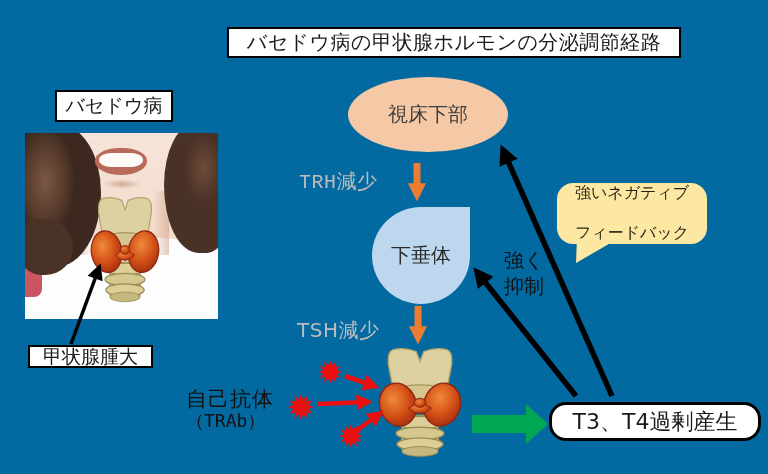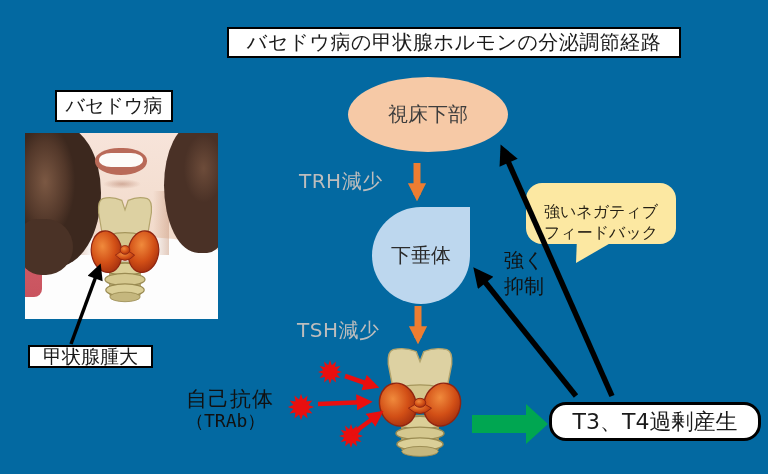--- a/index.html
+++ b/index.html
@@ -23,33 +23,33 @@
     left:348px;top:77px;width:160px;height:75px;border-radius:50%;
     background:#F6C9A6;display:flex;align-items:center;justify-content:center;
     font-size:20px;color:#3d3d3d;
   }
   .pituitary{
     left:372px;top:207px;width:98px;height:97px;border-radius:50% 0 50% 50%;
     background:#BDD7EE;display:flex;align-items:center;justify-content:center;
     font-size:20px;color:#2b2b2b;font-family:Liberation Mono, monospace;
   }
   .hormone-label{position:absolute;font-size:20px;color:#BDBDBD;letter-spacing:.5px;}
-  .trh-label{left:299px;top:168px;}
+  .trh-label{left:299px;top:168px;font-family:Liberation Mono, monospace;}
   .tsh-label{left:297px;top:317px;}
 
   .antibody-label{position:absolute;left:186px;top:387px;line-height:1.15;color:#111;}
   .antibody-label .l1{font-size:21px;letter-spacing:1px;}
   .antibody-label .l2{font-size:18px;font-family:"DejaVu Sans Mono","Liberation Mono",monospace;}
 
   .suppress-label{position:absolute;left:492px;top:248px;width:64px;text-align:center;
     font-size:20px;line-height:1.28;color:#111;}
 
   .bubble{
-    position:absolute;left:526px;top:183px;width:150px;height:61px;border-radius:16px;
-    background:#FCE8A2;display:flex;flex-direction:column;align-items:center;justify-content:flex-end;
+    position:absolute;left:557px;top:183px;width:150px;height:61px;border-radius:16px;
+    background:#FCE8A2;display:flex;flex-direction:column;align-items:center;justify-content:space-between;
     font-size:16px;line-height:1.3;color:#241f14;text-align:center;
   }
 
   
   .photo{position:absolute;left:25px;top:133px;width:193px;height:186px;overflow:hidden;
     background:linear-gradient(180deg,#f7e4da 0%,#f2dbcb 55%,#f0d7c7 100%);}
   .photo .shirt{position:absolute;left:-8px;top:104px;width:209px;height:88px;background:#fdfdfd;
     border-radius:48% 42% 0 0 / 30% 26% 0 0;}
   .photo .red-strap{position:absolute;left:0;top:88px;width:17px;height:76px;
     background:linear-gradient(180deg,#d4606b,#c9545f);border-radius:0 12px 8px 0;}

